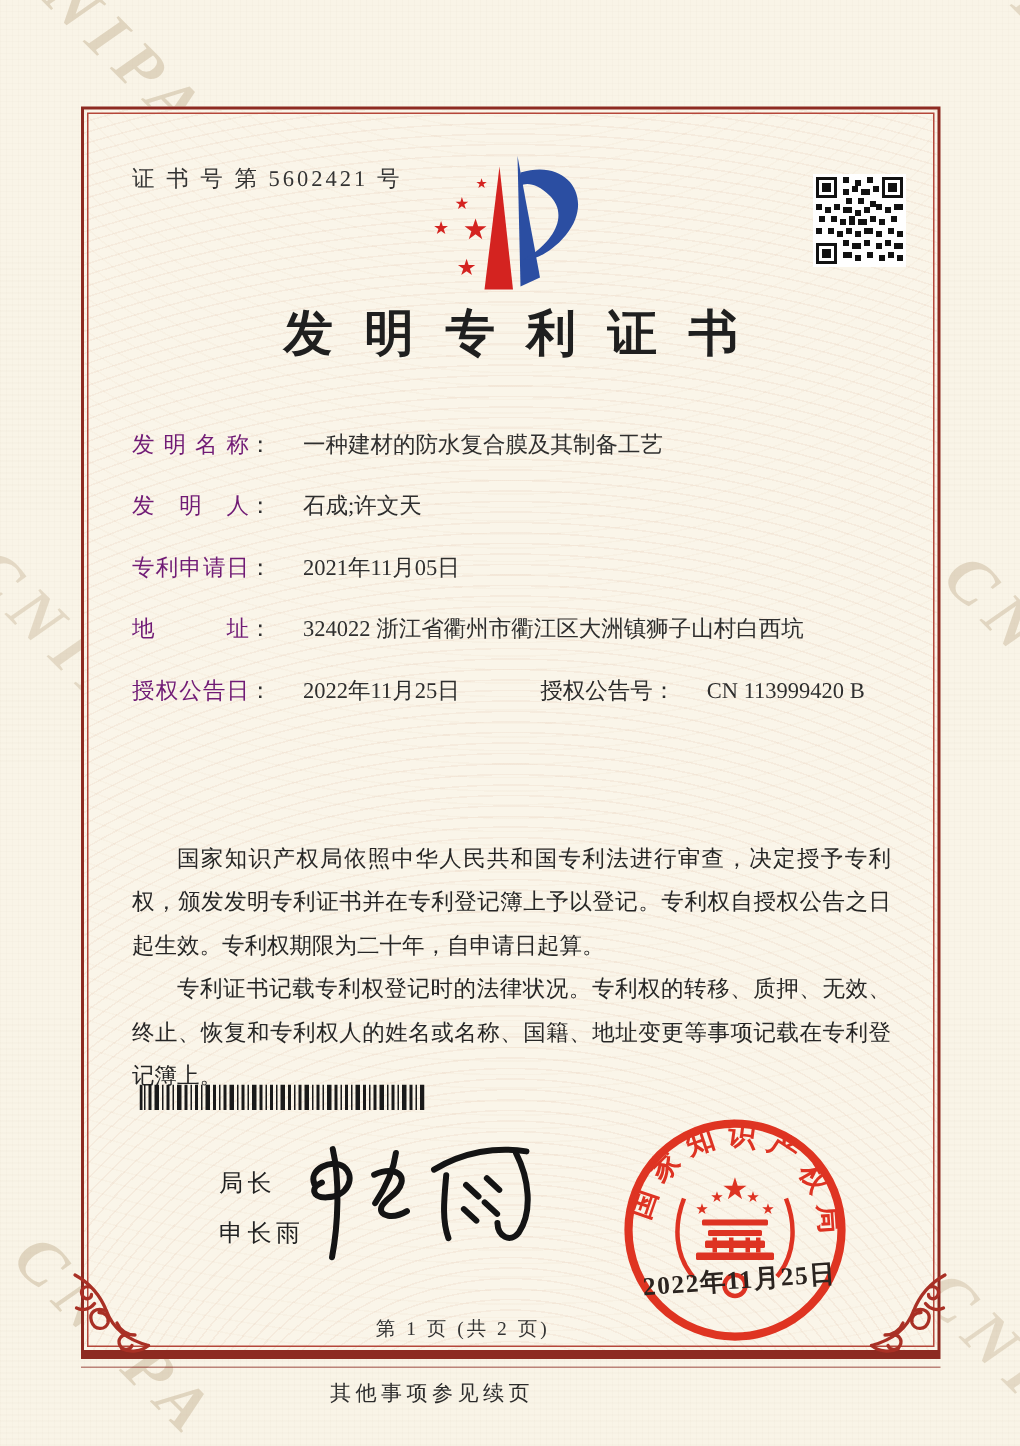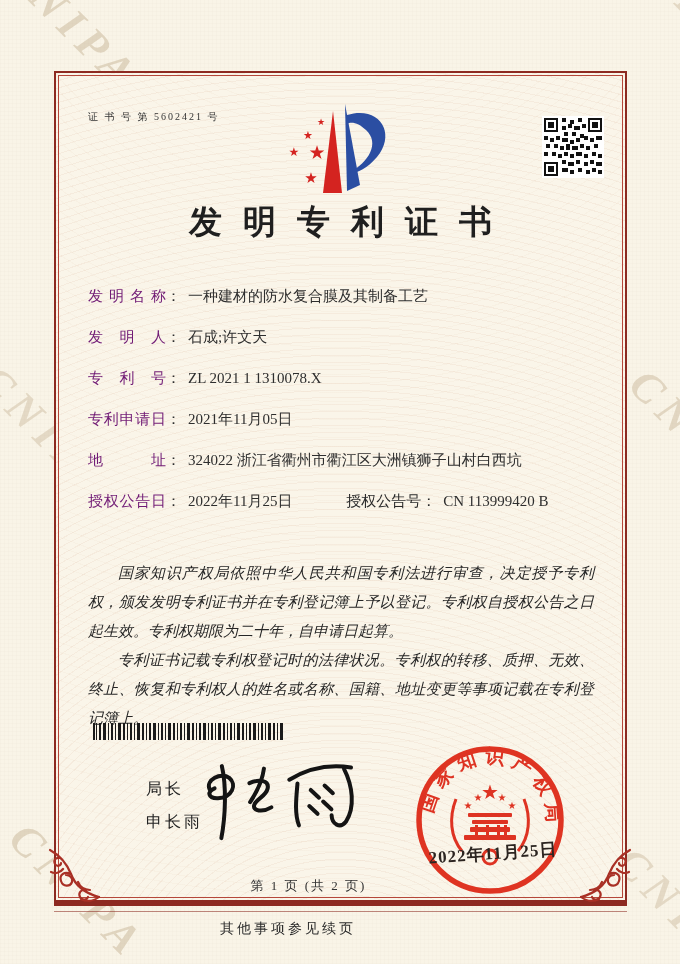--- a/index.html
+++ b/index.html
@@ -45,42 +45,42 @@
   }
   .frame-underline{
     position:absolute;left:54px;top:911px;width:573px;height:1px;
     background:#8d2a21;opacity:.55;z-index:2;
   }
   .corner{position:absolute;width:62px;height:62px;z-index:4;}
   .corner.bl{left:46px;top:846px;transform:scaleX(-1);}
   .corner.br{left:572px;top:846px;}
 
   .cert-no{
-    position:absolute;left:88px;top:110px;font-size:10px;letter-spacing:2px;color:#333;z-index:3;
+    position:absolute;left:88px;top:110px;font-size:15px;letter-spacing:2px;color:#333;z-index:3;
   }
   .logo{position:absolute;left:281px;top:99px;z-index:3;}
   .qr{position:absolute;left:542px;top:116px;z-index:3;background:#fff;padding:2px;}
   .title{
     position:absolute;left:54px;top:200px;width:573px;text-align:center;
     font-size:33px;font-weight:bold;color:#1f1f1f;
     letter-spacing:21px;text-indent:21px;z-index:3;
   }
   .fields{position:absolute;left:88px;top:287px;width:508px;z-index:3;font-size:15px;}
   .frow{height:24px;margin-bottom:17px;white-space:nowrap;}
   .flabel{
     display:inline-block;width:78px;
     text-align:justify;text-align-last:justify;
     vertical-align:bottom;color:#701a75;
   }
   .fcolon{color:#2e2e2e;}
-  .fvalue{margin-left:7px;color:#2e2e2e;}
+  .fvalue{margin-left:21px;color:#2e2e2e;}
   .fpair2{margin-left:50px;}
   .body-text{
     position:absolute;left:88px;top:559px;width:506px;z-index:3;
-    font-size:15px;line-height:29px;text-align:justify;color:#262626;font-style:italic;
+    font-size:15px;line-height:29px;text-align:justify;color:#262626;
   }
   .body-text p{margin:0;text-indent:2em;}
   .barcode{position:absolute;left:93px;top:723px;z-index:3;}
   .signer{position:absolute;left:104px;top:779px;z-index:3;font-size:16px;letter-spacing:3px;color:#222;margin-left:42px;}
   .signer div{margin-bottom:12px;}
   .signature{position:absolute;left:192px;top:756px;z-index:4;transform:rotate(-2deg);}
   .seal{position:absolute;left:411px;top:741px;width:158px;height:158px;z-index:3;opacity:.96;}
   .seal-date{
     position:absolute;left:404px;top:842px;width:178px;text-align:center;z-index:5;
     font-size:17px;font-weight:bold;color:#2b2420;letter-spacing:1px;
@@ -218,23 +218,20 @@
 <div class="title">发明专利证书</div>
 
 <div class="fields">
   <div class="frow">
     <span class="flabel">发明名称</span><span class="fcolon">：</span><span class="fvalue">一种建材的防水复合膜及其制备工艺</span>
   </div>
   <div class="frow">
     <span class="flabel">发明人</span><span class="fcolon">：</span><span class="fvalue">石成;许文天</span>
   </div>
   <div class="frow">
-    <span class="flabel">专利号</span><span class="fcolon">：</span><span class="fvalue">ZL 2021 1 1310078.X</span>
-  </div>
-  <div class="frow">
     <span class="flabel">专利申请日</span><span class="fcolon">：</span><span class="fvalue">2021年11月05日</span>
   </div>
   <div class="frow">
     <span class="flabel">地址</span><span class="fcolon">：</span><span class="fvalue">324022 浙江省衢州市衢江区大洲镇狮子山村白西坑</span>
   </div>
   <div class="frow">
     <span class="flabel">授权公告日</span><span class="fcolon">：</span><span class="fvalue">2022年11月25日</span>
     <span class="fpair2">
       <span>授权公告号</span><span>：</span><span class="fvalue">CN 113999420 B</span>
     </span>

